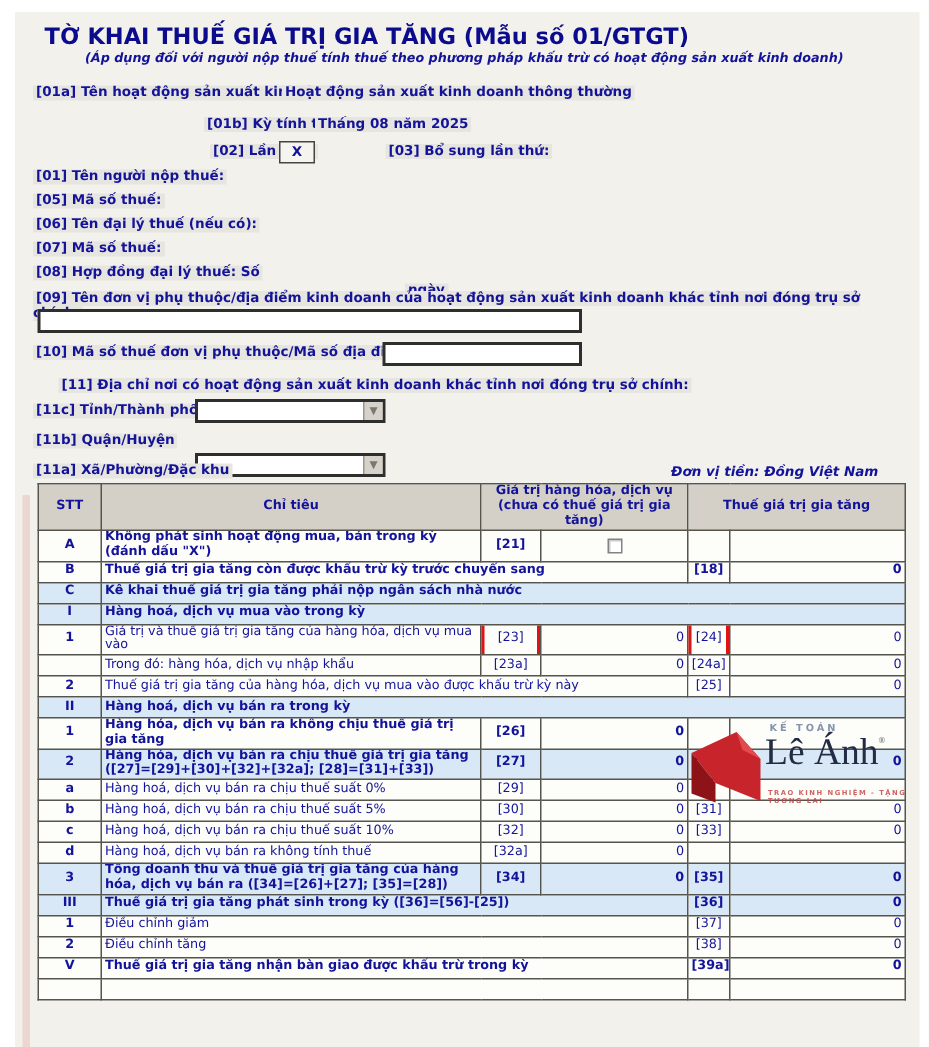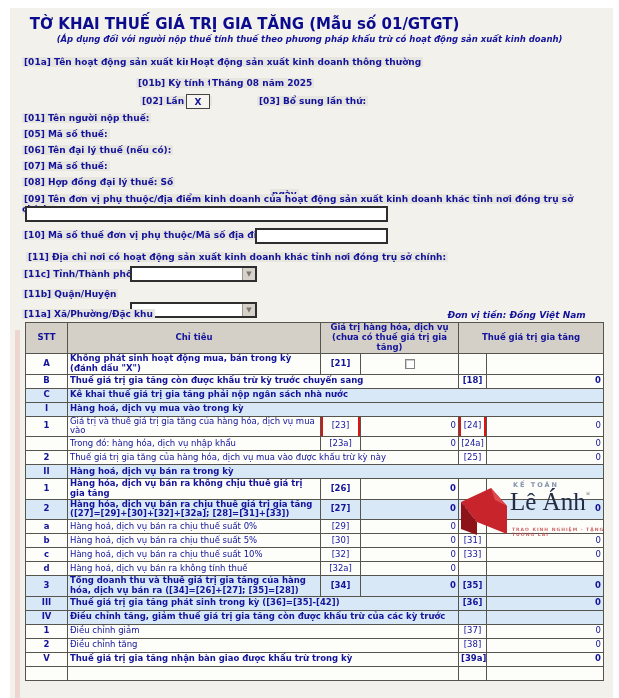--- a/index.html
+++ b/index.html
@@ -80,21 +80,21 @@
 <div class="abs lab" style="top:113px;left:22px;"><span class="hl">[01] Tên người nộp thuế:</span></div>
 <div class="abs lab" style="top:129px;left:22px;"><span class="hl">[05] Mã số thuế:</span></div>
 <div class="abs lab" style="top:145px;left:22px;"><span class="hl">[06] Tên đại lý thuế (nếu có):</span></div>
 <div class="abs lab" style="top:161px;left:22px;"><span class="hl">[07] Mã số thuế:</span></div>
 <div class="abs lab" style="top:177px;left:22px;"><span class="hl">[08] Hợp đồng đại lý thuế: Số</span></div>
 <div class="abs lab" style="top:177px;left:270px;margin-top:12px;"><span class="hl">ngày</span></div>
 <div class="abs lab" style="top:194px;left:22px;white-space:normal;width:575px;"><span class="hl">[09] Tên đơn vị phụ thuộc/địa điểm kinh doanh của hoạt động sản xuất kinh doanh khác tỉnh nơi đóng trụ sở chính:</span></div>
 <div class="abs inputbox" style="top:206px;left:25px;width:363px;" title=""></div>
 <div class="abs lab" style="top:230px;left:22px;"><span class="hl">[10] Mã số thuế đơn vị phụ thuộc/Mã số địa điểm kinh doanh:</span></div>
 <div class="abs inputbox" style="top:228px;left:255px;width:133px;" title=""></div>
-<div class="abs lab" style="top:252px;left:26px;"><span class="hl">[11] Địa chỉ nơi có hoạt động sản xuất kinh doanh khác tỉnh nơi đóng trụ sở chính:</span></div>
+<div class="abs lab" style="top:252px;left:39px;"><span class="hl">[11] Địa chỉ nơi có hoạt động sản xuất kinh doanh khác tỉnh nơi đóng trụ sở chính:</span></div>
 
 <div class="abs lab" style="top:269px;left:22px;"><span class="hl">[11c] Tỉnh/Thành phố</span></div>
 <div class="abs combo" style="top:266px;left:130px;">
     <span class="arr">▼</span>
   </div>
 <div class="abs lab" style="top:289px;left:22px;"><span class="hl">[11b] Quận/Huyện</span></div>
 <div class="abs combo" style="top:286px;left:130px;">
     <span class="arr">▼</span>
   </div>
 <div class="abs lab" style="top:309px;left:22px;"><span class="hl">[11a] Xã/Phường/Đặc khu</span></div>
@@ -226,29 +226,23 @@
       <tr class="bb h2">
         <td class="stt"><span>3</span></td>
         <td class="lbl"><span>Tổng doanh thu và thuế giá trị gia tăng của hàng hóa, dịch vụ bán ra ([34]=[26]+[27]; [35]=[28])</span></td>
         <td class="code"><span>[34]</span></td>
         <td class="val"><span>0</span></td>
         <td class="code"><span>[35]</span></td>
         <td class="val"><span>0</span></td>
       </tr>
       <tr class="bb">
         <td class="stt"><span>III</span></td>
-        <td class="lbl" colspan="3"><span>Thuế giá trị gia tăng phát sinh trong kỳ ([36]=[35]-[42])</span></td>
+        <td class="lbl" colspan="3"><span>Thuế giá trị gia tăng phát sinh trong kỳ ([36]=[56]-[25])</span></td>
         <td class="code"><span>[36]</span></td>
         <td class="val"><span>0</span></td>
-      </tr>
-      <tr class="sec">
-        <td class="stt"><span>IV</span></td>
-        <td class="lbl" colspan="3"><span>Điều chỉnh tăng, giảm thuế giá trị gia tăng còn được khấu trừ của các kỳ trước</span></td>
-        <td class="code"></td>
-        <td class="val"></td>
       </tr>
       <tr class="n">
         <td class="stt"><span>1</span></td>
         <td class="lbl" colspan="3"><span>Điều chỉnh giảm</span></td>
         <td class="code"><span>[37]</span></td>
         <td class="val"><span>0</span></td>
       </tr>
       <tr class="n">
         <td class="stt"><span>2</span></td>
         <td class="lbl" colspan="3"><span>Điều chỉnh tăng</span></td>

